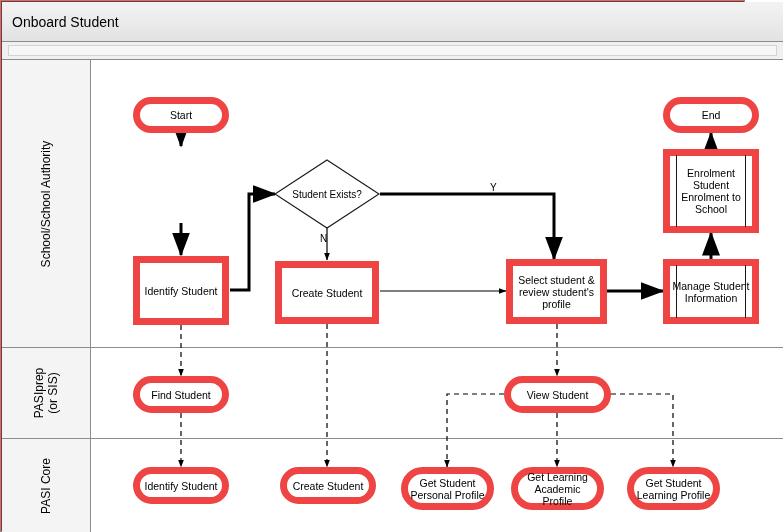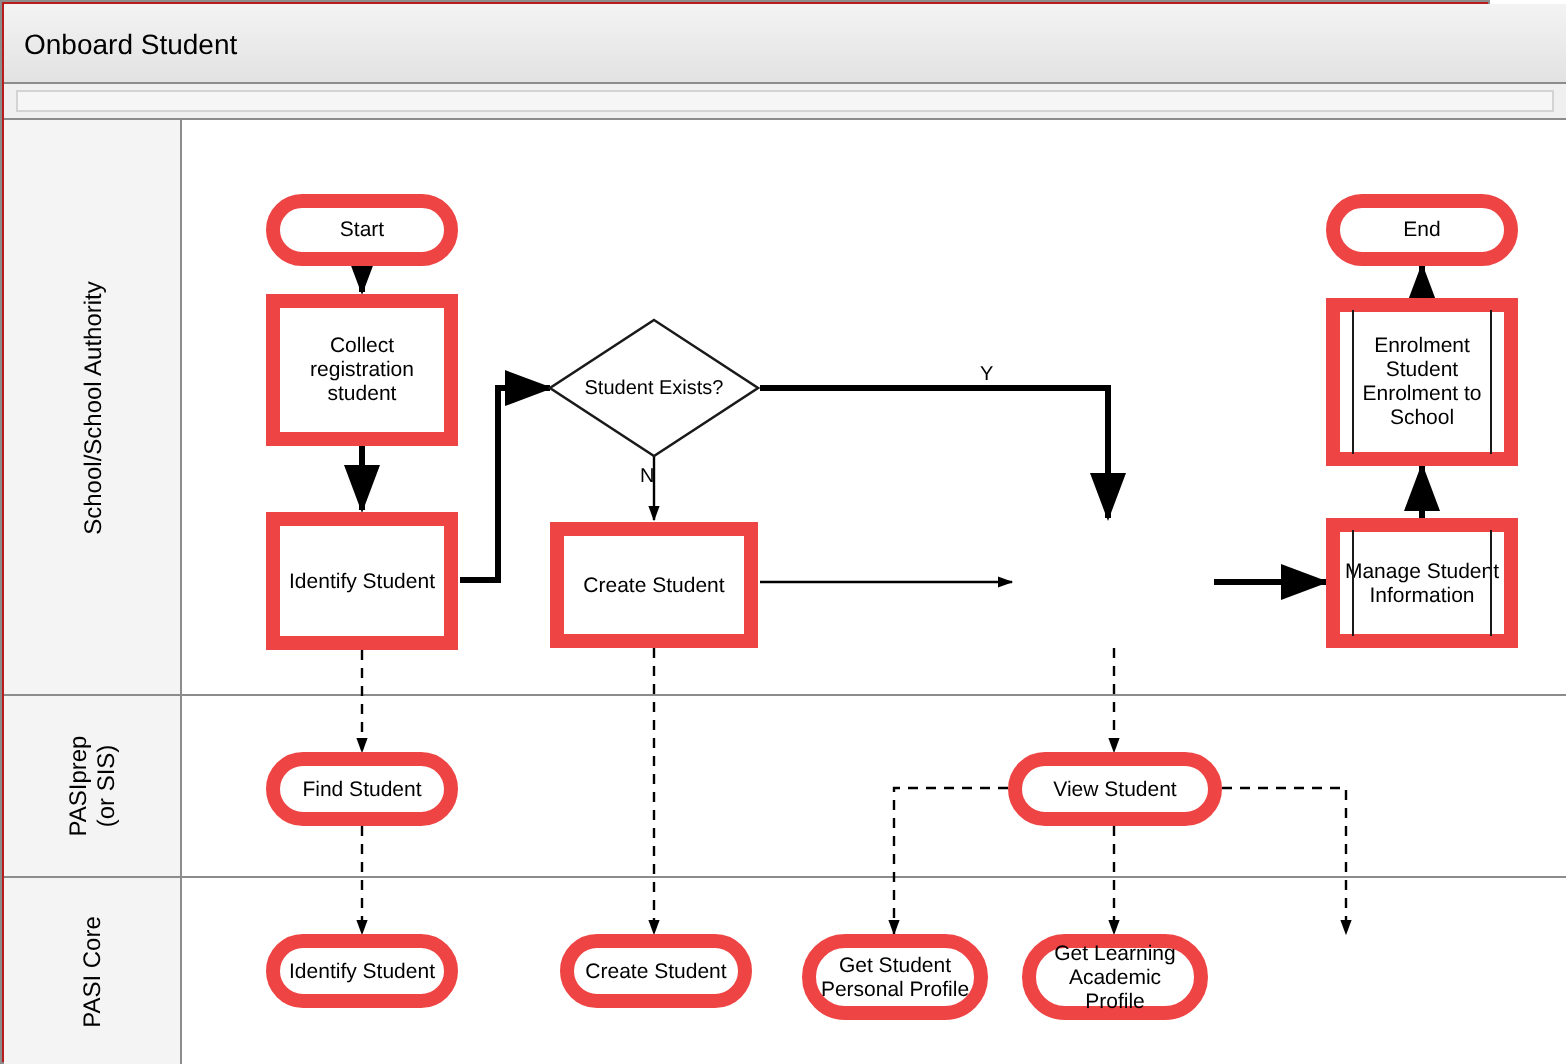--- a/index.html
+++ b/index.html
@@ -164,48 +164,49 @@
     <path d="M503,393 L446,393 L446,466" fill="none" stroke="#000" stroke-width="1.2" stroke-dasharray="5,4" marker-end="url(#ahs)"></path>
     
     <path d="M610,393 L672,393 L672,466" fill="none" stroke="#000" stroke-width="1.2" stroke-dasharray="5,4" marker-end="url(#ahs)"></path>
   </svg>
 
   <div class="edge-label" style="left:489px;top:181px;">Y</div>
   <div class="edge-label" style="left:319px;top:232px;">N</div>
 
   <div class="node term" style="left:132px;top:96px;width:96px;height:36px;">Start</div>
 
-  <div class="node proc" style="left:132px;top:146px;width:96px;height:76px;">Collect registration student</div>
 
   <div class="node proc" style="left:132px;top:255px;width:96px;height:69px;">Identify Student</div>
 
   <div class="diamond-wrap" style="left:273px;top:158px;width:106px;height:70px;">
     <div class="diamond">
       <svg width="106" height="70" viewBox="0 0 106 70">
         <polygon points="53,1 105,35 53,69 1,35" fill="#ffffff" stroke="#1a1a1a" stroke-width="1.2"></polygon>
       </svg>
     </div>
     <div class="diamond-label">Student Exists?</div>
   </div>
 
   <div class="node proc" style="left:274px;top:260px;width:104px;height:63px;">Create Student</div>
 
+  <div class="node proc" style="left:505px;top:258px;width:101px;height:65px;">Select student &amp; review student's profile</div>
 
   <div class="node predef" style="left:662px;top:258px;width:96px;height:65px;">Manage Student Information</div>
 
   <div class="node predef" style="left:662px;top:148px;width:96px;height:84px;">Enrolment Student Enrolment to School</div>
 
   <div class="node term" style="left:662px;top:96px;width:96px;height:36px;">End</div>
 
   <div class="node term" style="left:132px;top:375px;width:96px;height:37px;">Find Student</div>
 
   <div class="node term" style="left:503px;top:375px;width:107px;height:37px;">View Student</div>
 
   <div class="node term" style="left:132px;top:466px;width:96px;height:37px;">Identify Student</div>
 
   <div class="node term" style="left:279px;top:466px;width:96px;height:37px;">Create Student</div>
 
   <div class="node term" style="left:400px;top:466px;width:93px;height:43px;">Get Student Personal Profile</div>
 
   <div class="node term" style="left:510px;top:466px;width:93px;height:43px;">Get Learning Academic Profile</div>
 
+  <div class="node term" style="left:626px;top:466px;width:93px;height:43px;">Get Student Learning Profile</div>
 
 </div>
 
 </body></html>

